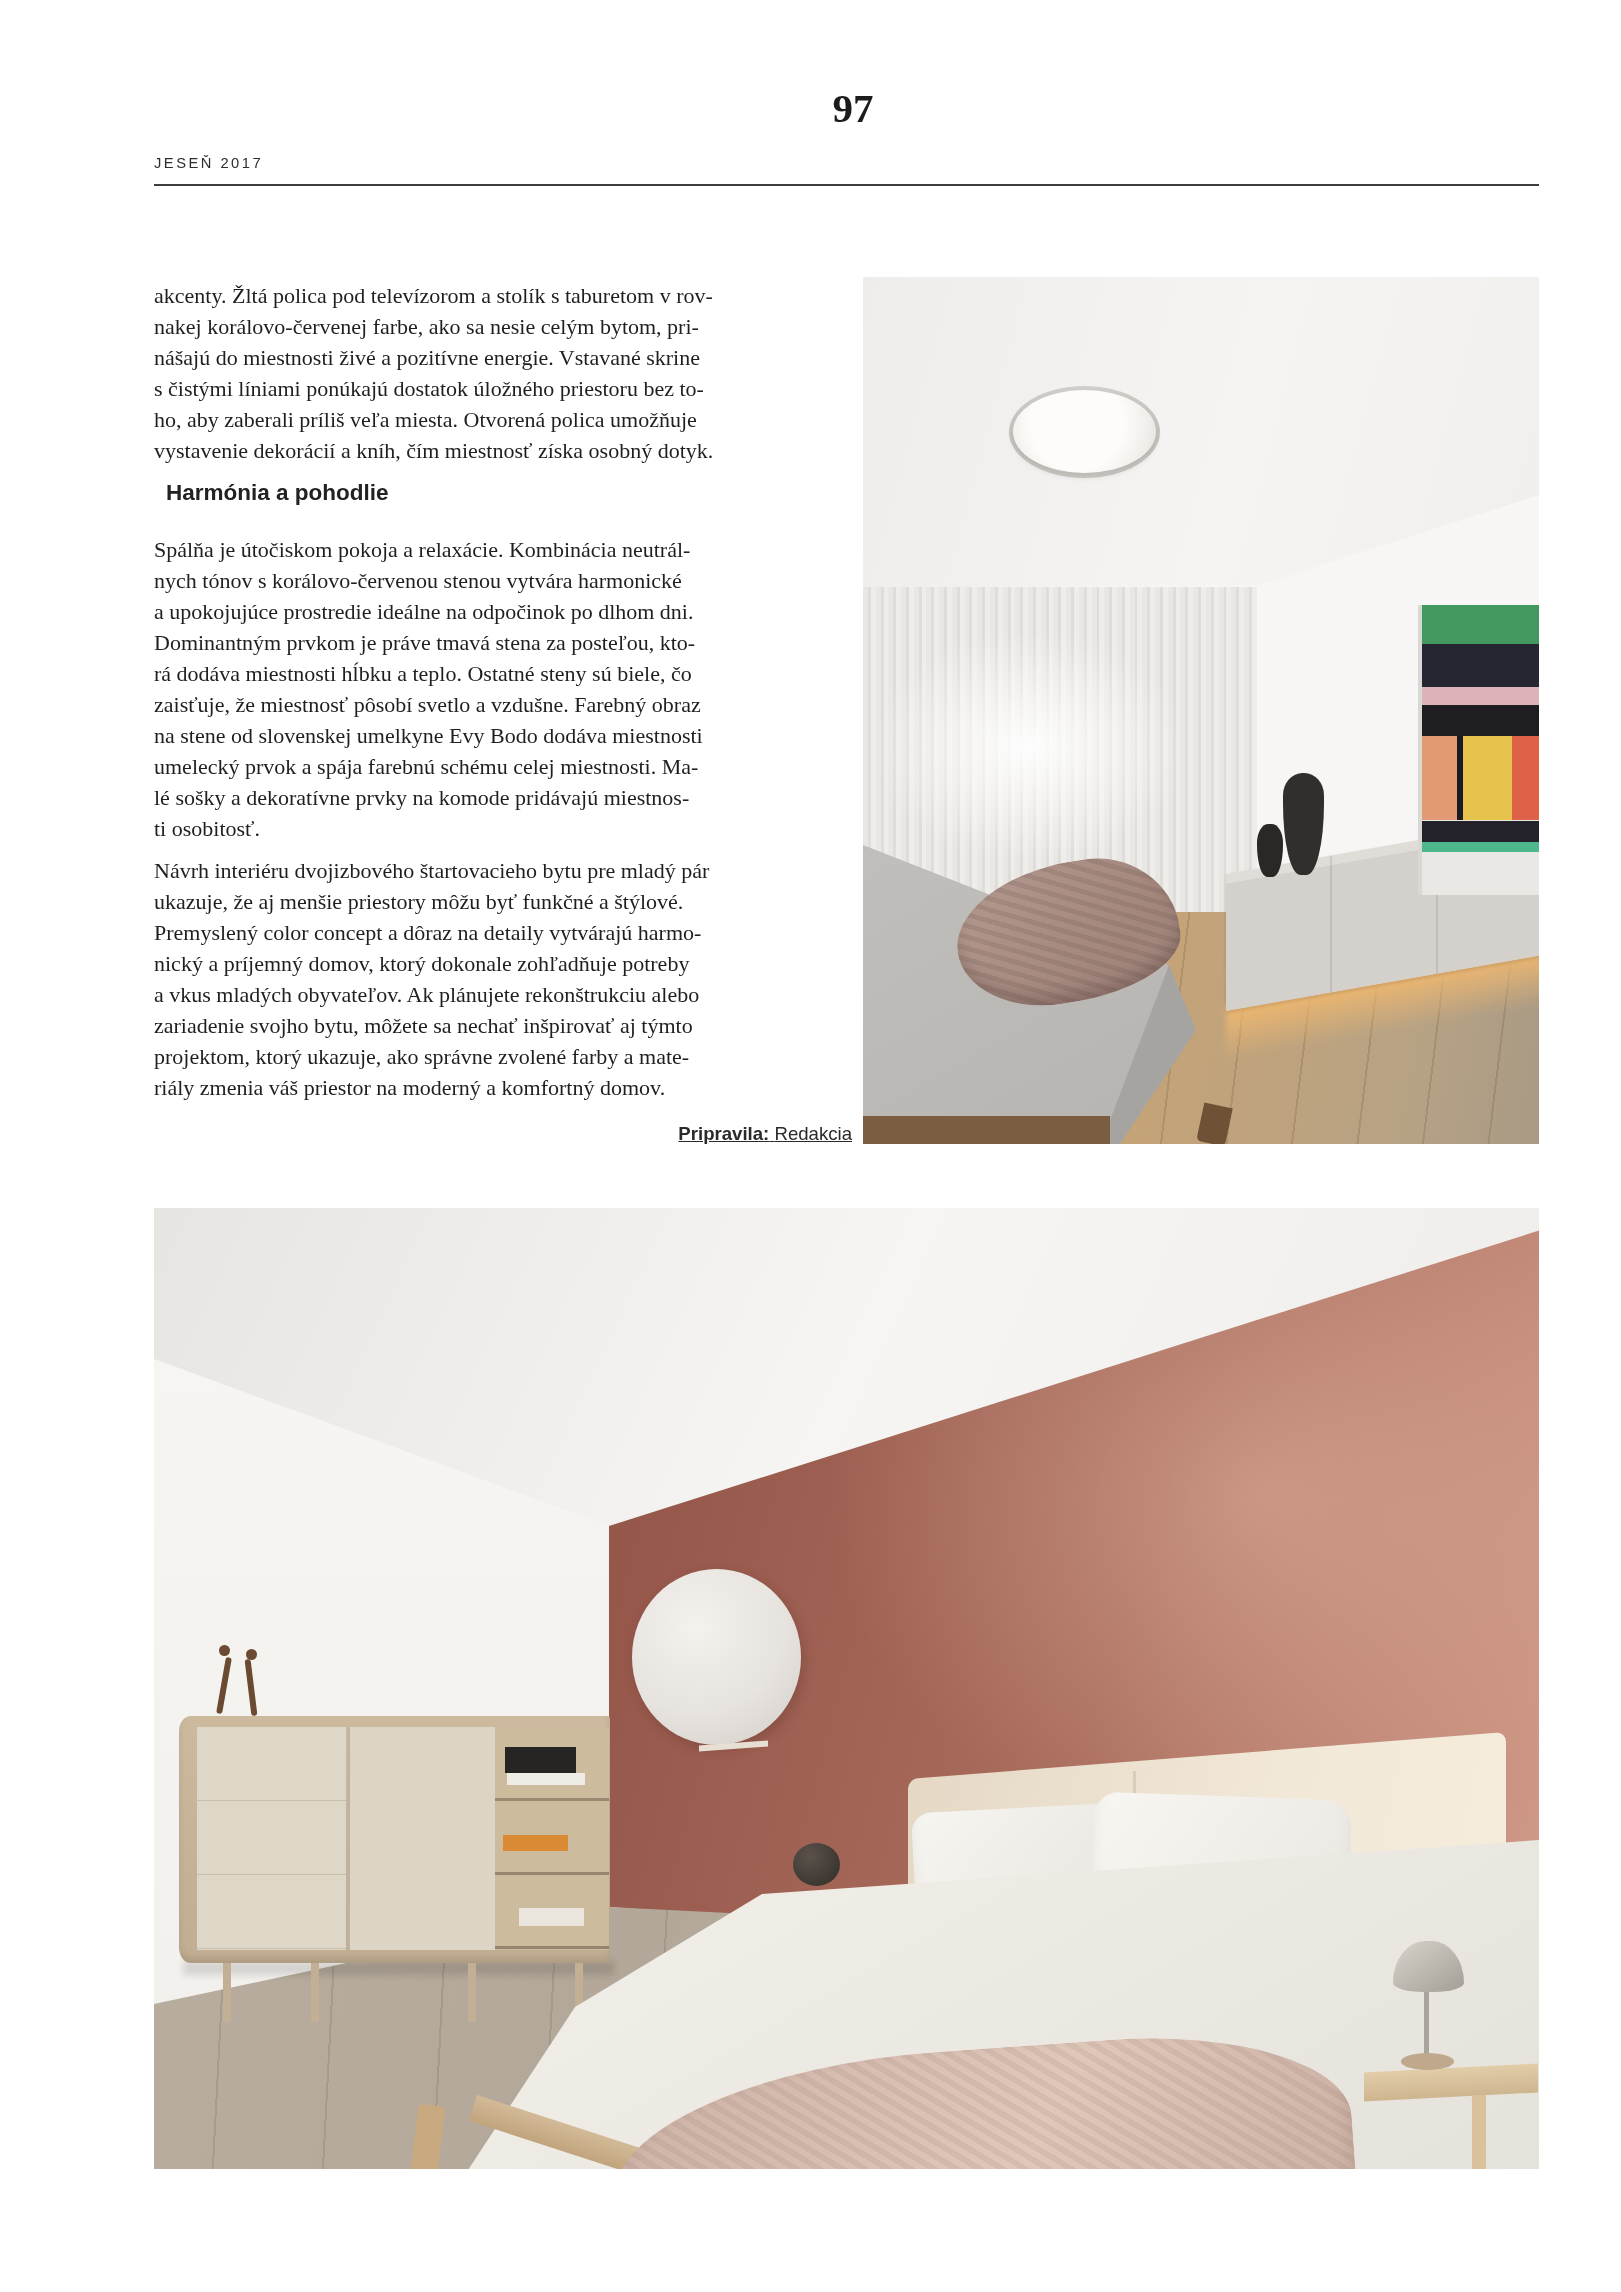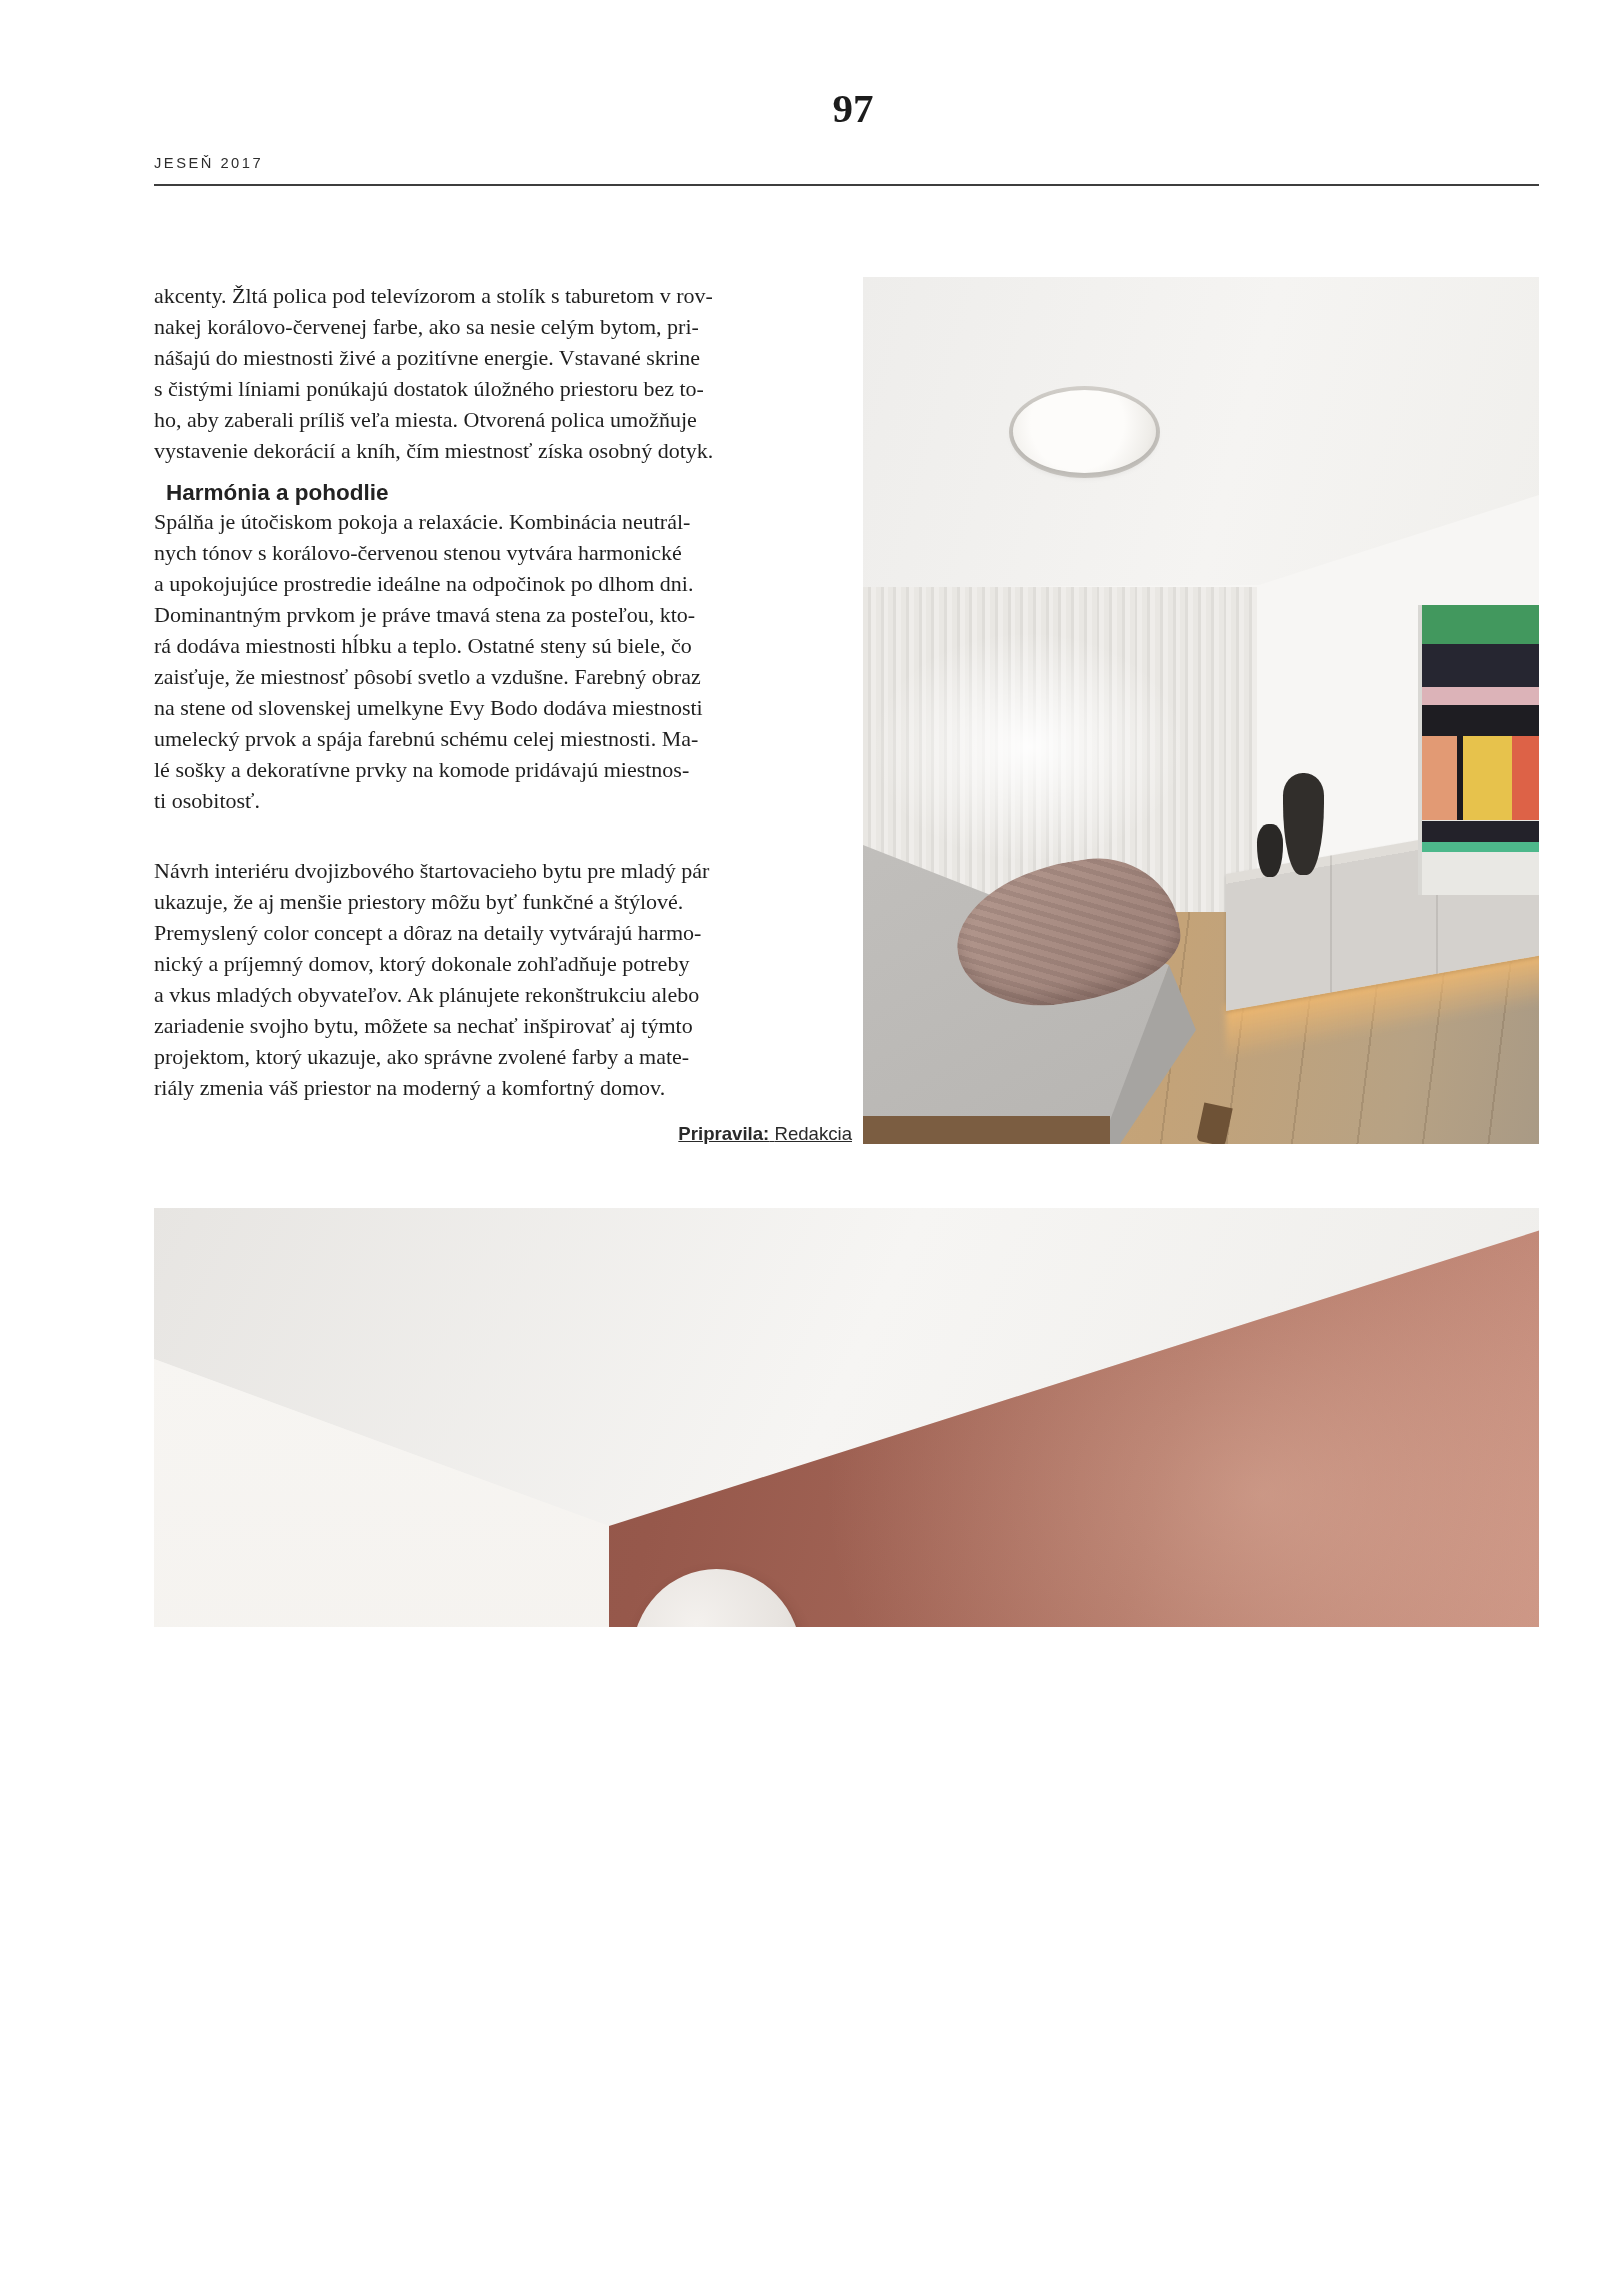--- a/index.html
+++ b/index.html
@@ -1,31 +1,31 @@
 <!DOCTYPE html>
 <html><head>
 <meta charset="utf-8">
 <style>
   html,body{margin:0;padding:0;background:#ffffff;}
-  .page{position:relative;width:1621px;height:1627px;background:#ffffff;overflow:hidden;
+  .page{position:relative;width:1621px;height:2169px;background:#ffffff;overflow:hidden;
         font-family:"Liberation Serif",serif;color:#1f1f1f;}
 
   
   .page-number{position:absolute;left:765px;top:84px;width:176px;text-align:center;
                font-family:"Liberation Serif",serif;font-weight:bold;font-size:41px;color:#1c1c1c;}
   .issue-label{position:absolute;left:154px;top:155px;
                font-family:"Liberation Sans",sans-serif;font-size:14.7px;letter-spacing:2.5px;
                color:#2d2d2d;}
   .header-rule{position:absolute;left:154px;top:184px;width:1385px;height:2px;background:#3e3e3e;}
 
   
   .body-par{position:absolute;left:154px;width:710px;
             font-family:"Liberation Serif",serif;font-size:22px;line-height:31px;
             color:#1f1f1f;white-space:pre-line;text-align:left;}
-  .p1{top:280px;} .p2{top:506px;} .p3{top:855px;}
+  .p1{top:280px;} .p2{top:534px;} .p3{top:855px;}
   .subhead{position:absolute;left:166px;top:480px;
            font-family:"Liberation Sans",sans-serif;font-weight:bold;font-size:22.5px;color:#222;}
   .credit{position:absolute;left:154px;top:1123px;width:698px;text-align:right;
           font-family:"Liberation Sans",sans-serif;font-size:18.6px;color:#2a2a2a;text-decoration:underline;}
   .credit .lbl{font-weight:bold;}
 
   
   .photo{position:absolute;overflow:hidden;}
   .photo *{position:absolute;}
 

